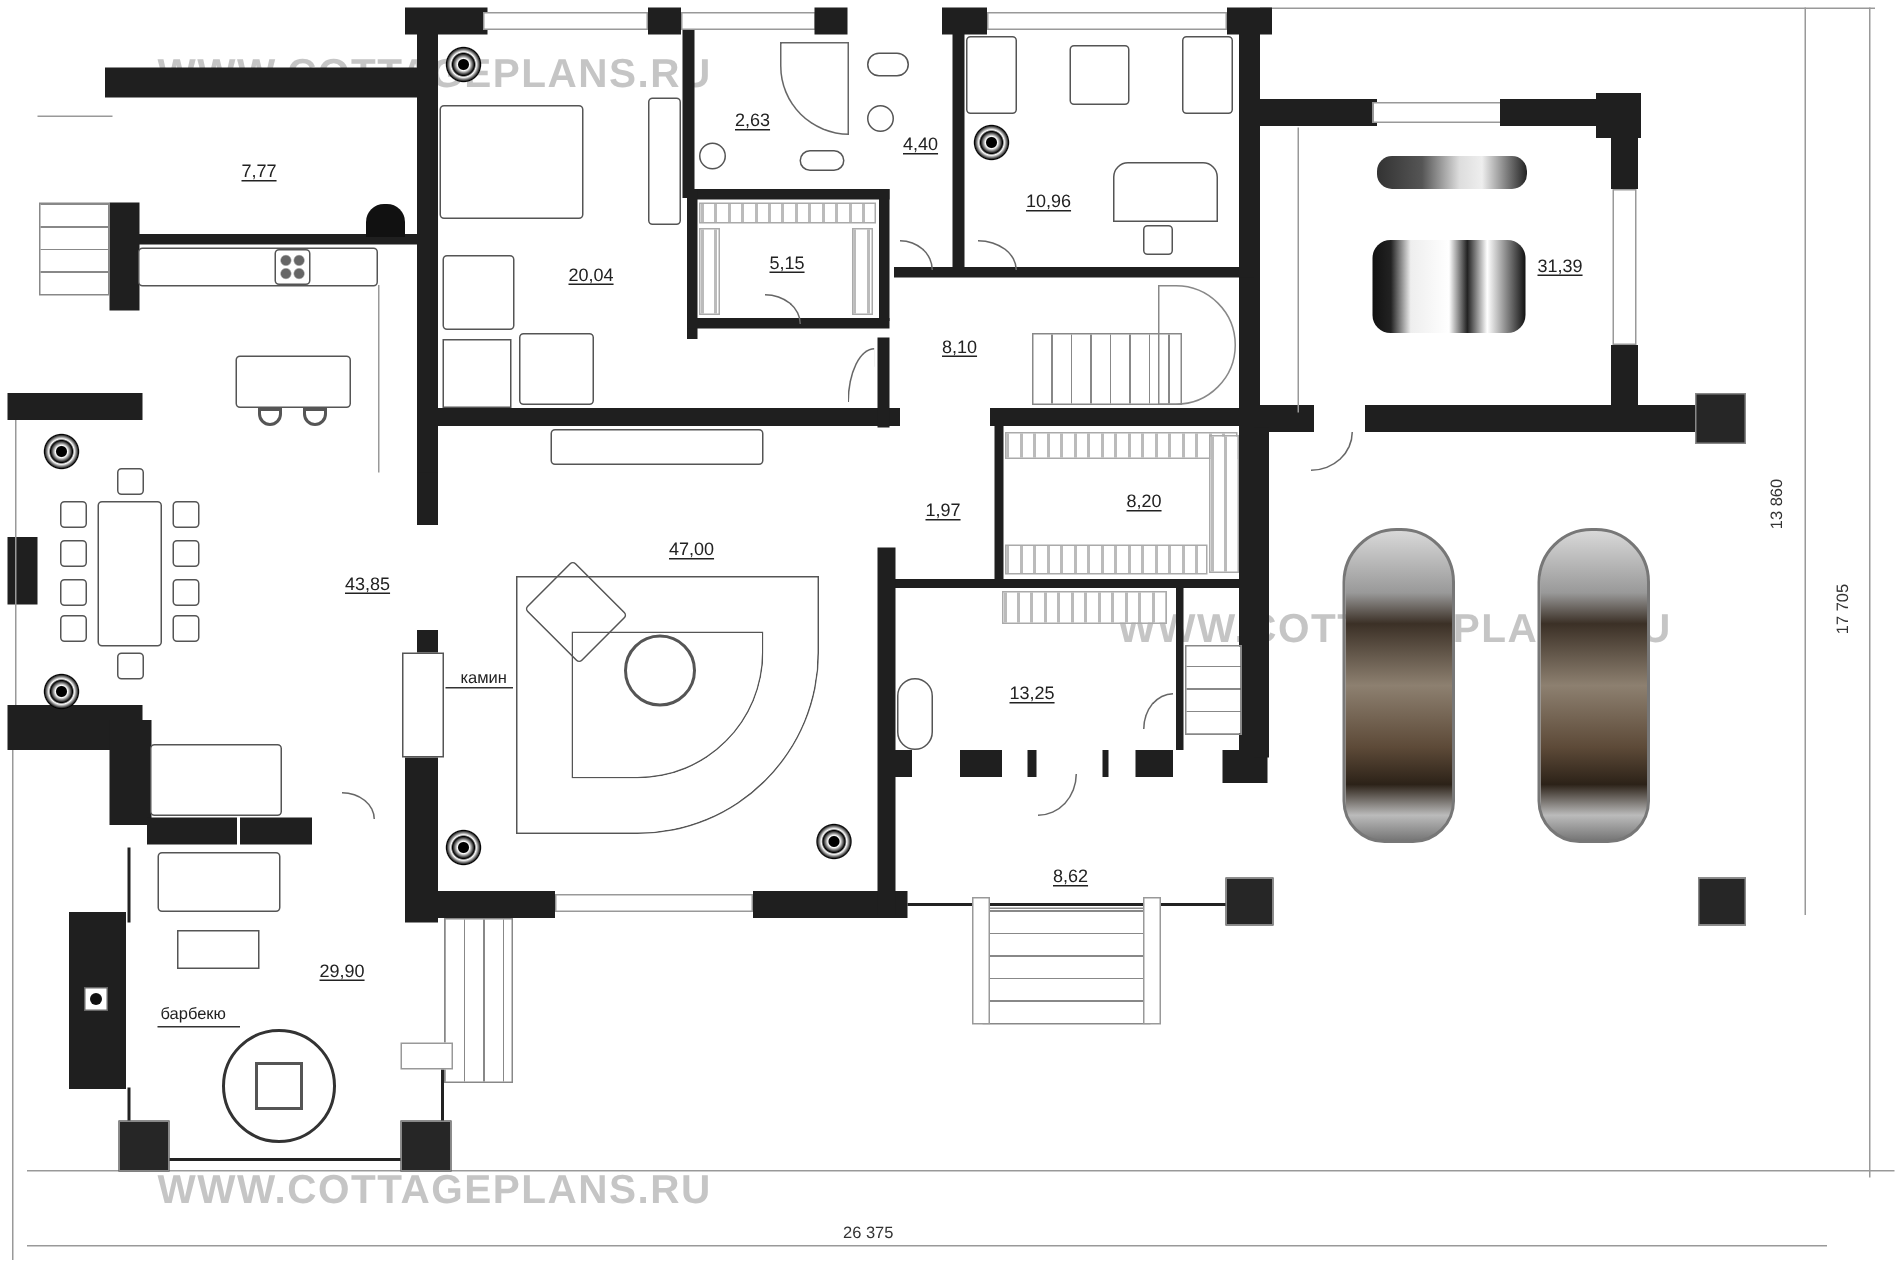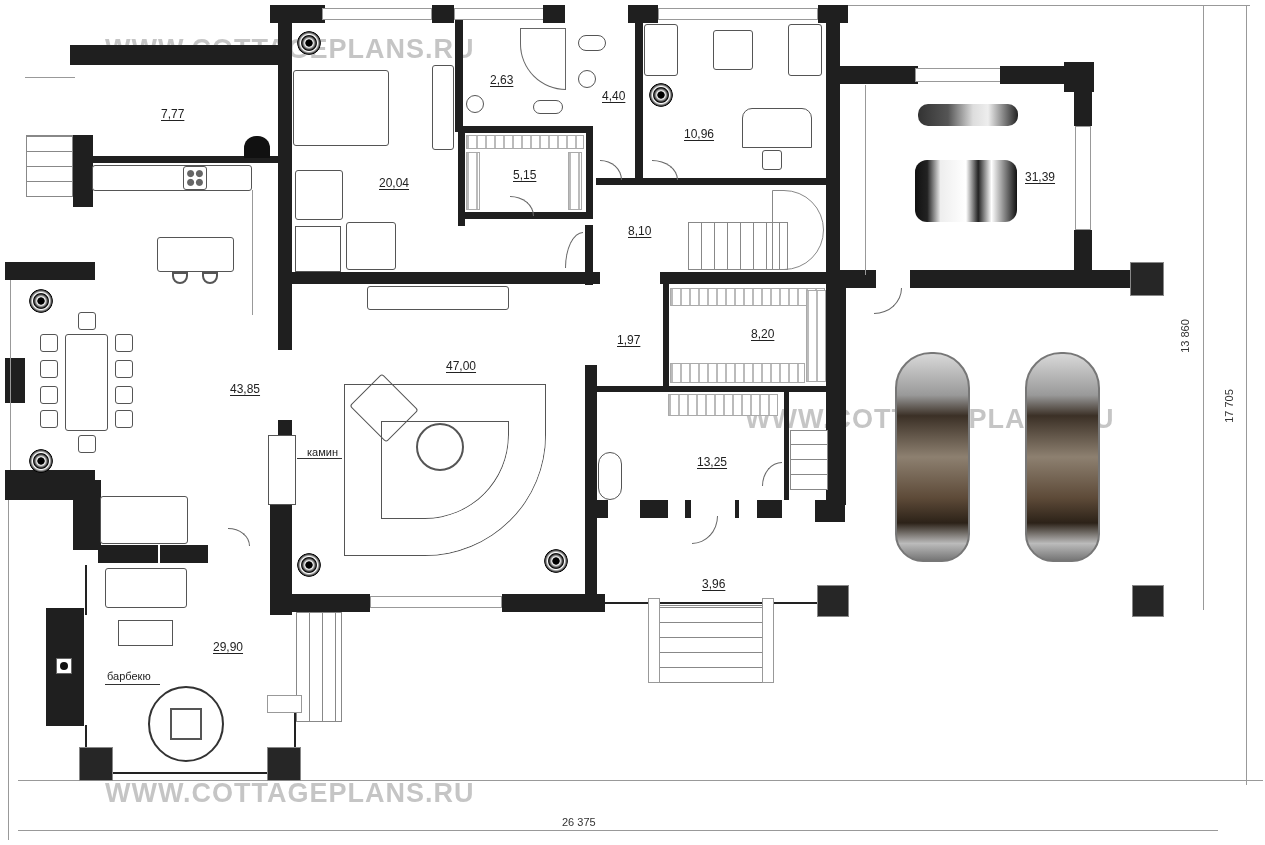--- a/index.html
+++ b/index.html
@@ -225,18 +225,18 @@
 <div class="lbl" style="left:490px;top:73px;">2,63</div>
 <div class="lbl" style="left:602px;top:89px;">4,40</div>
 <div class="lbl" style="left:684px;top:127px;">10,96</div>
 <div class="lbl" style="left:513px;top:168px;">5,15</div>
 <div class="lbl" style="left:628px;top:224px;">8,10</div>
 <div class="lbl" style="left:1025px;top:170px;">31,39</div>
 <div class="lbl" style="left:186px;top:382px;margin-left:44px;">43,85</div>
 <div class="lbl" style="left:446px;top:359px;">47,00</div>
 <div class="lbl" style="left:617px;top:333px;">1,97</div>
 <div class="lbl" style="left:751px;top:327px;">8,20</div>
-<div class="lbl" style="left:697px;top:455px;">13,25</div>
-<div class="lbl" style="left:702px;top:577px;">3,96</div>
+<div class="lbl" style="left:673px;top:455px;">13,25</div>
+<div class="lbl" style="left:702px;top:577px;">8,62</div>
 <div class="lbl" style="left:213px;top:640px;">29,90</div>
 
 <div class="note" style="left:307px;top:446px;">камин</div>
 <div class="note" style="left:107px;top:670px;">барбекю</div>
 
 </body></html>

